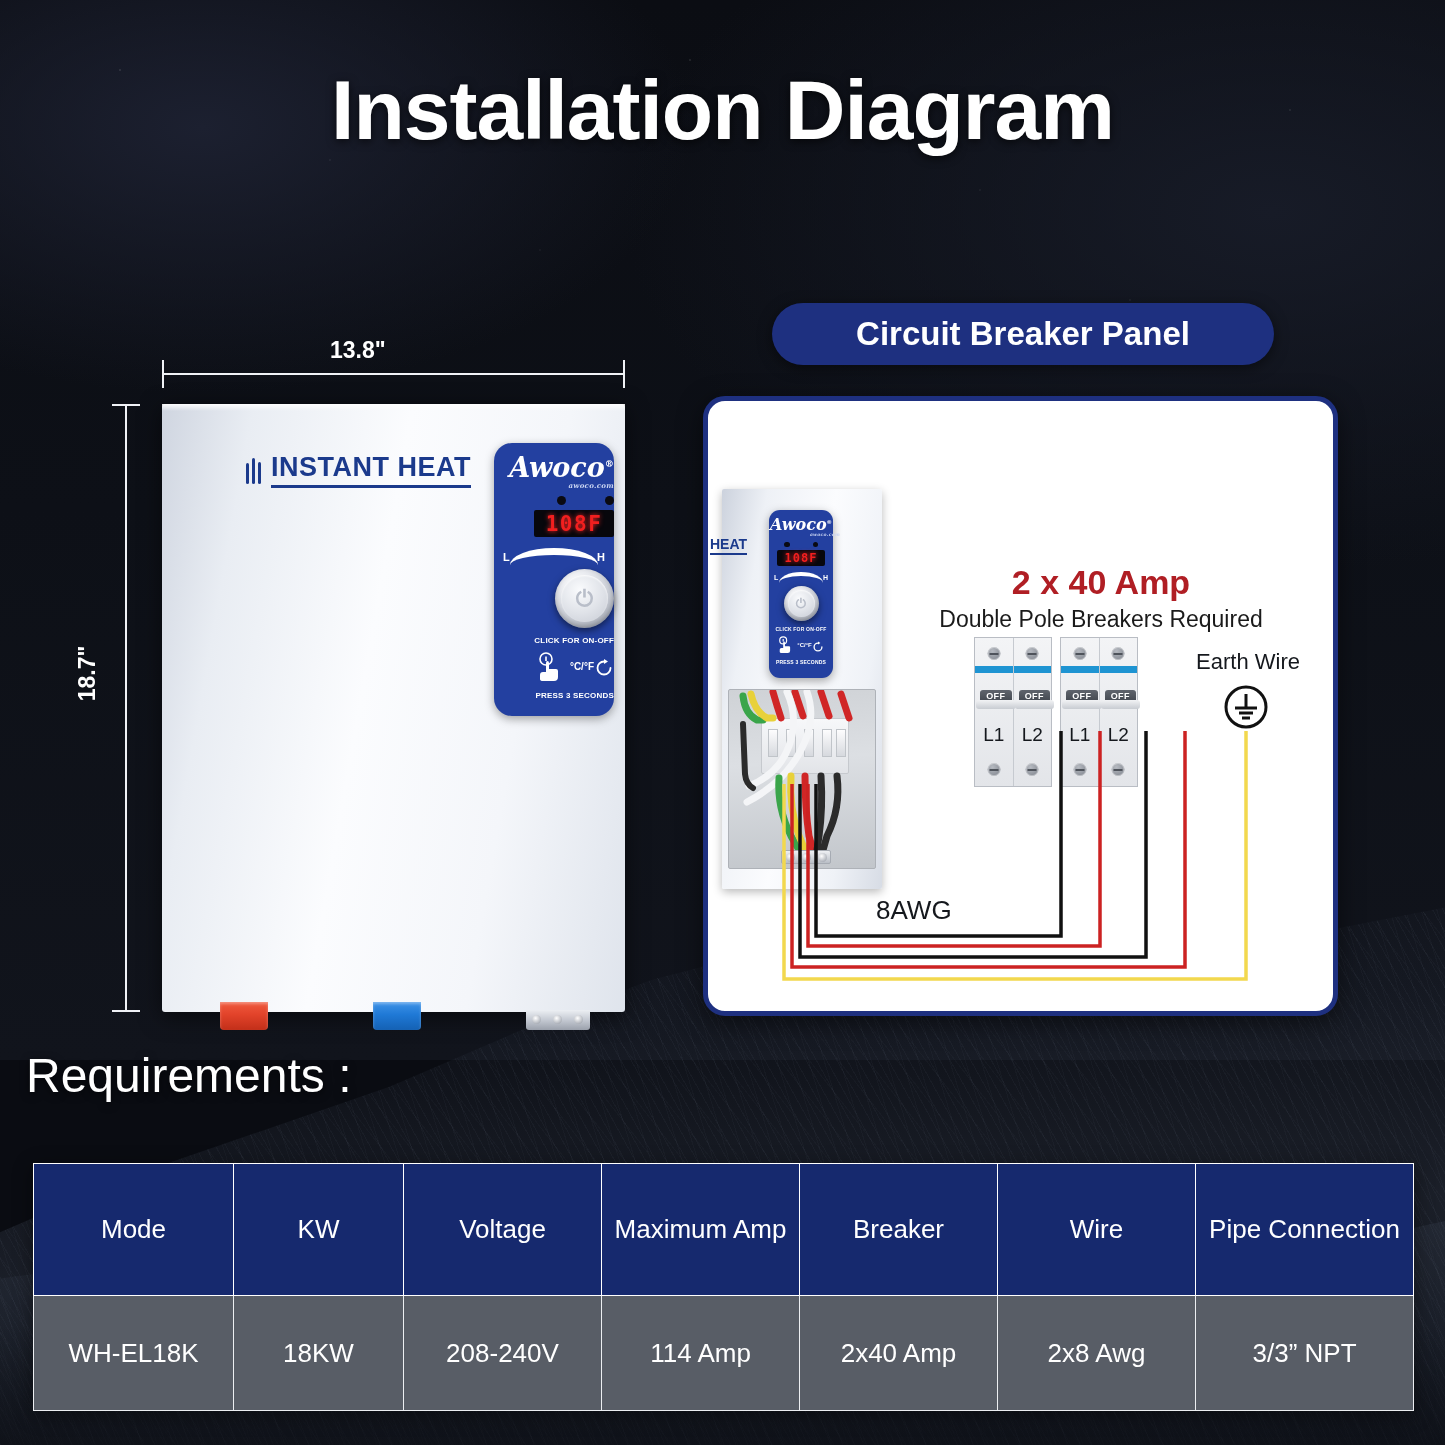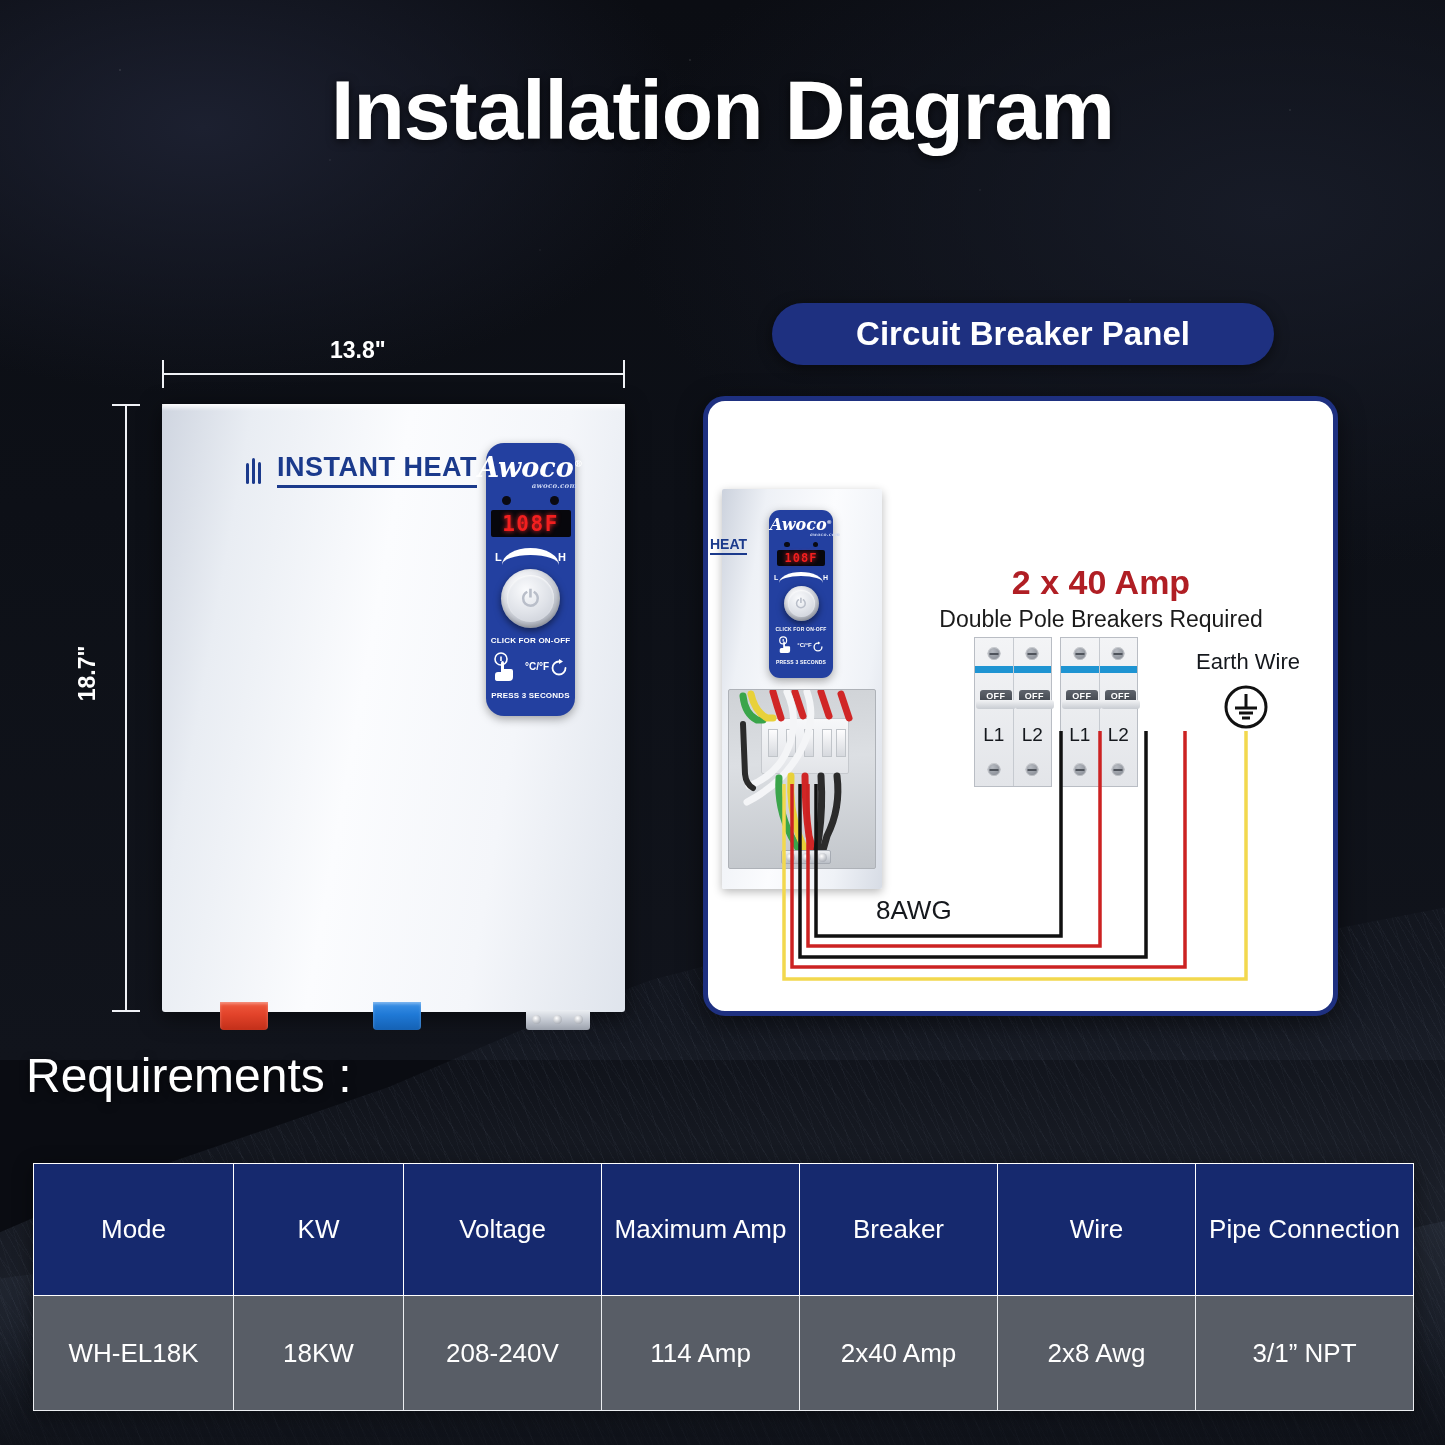--- a/index.html
+++ b/index.html
@@ -101,42 +101,42 @@
     background:linear-gradient(100deg,#cfd5e0 0%,#e9edf3 16%,#fbfcfe 44%,#f4f6fa 72%,#dfe4ec 100%);
     border-radius:3px;
     box-shadow:0 5px 22px rgba(0,0,0,.55);
   }
   .heater-body::after{
     content:""; position:absolute; left:0; top:0; width:100%; height:7px;
     background:linear-gradient(180deg,rgba(255,255,255,.95),rgba(255,255,255,0));
   }
   .instant-heat {
     position:absolute; left:84px; top:50px;
-    display:flex; align-items:center; gap:16px;
+    display:flex; align-items:center; gap:10px;
   }
   .ih-waves { display:flex; gap:3px; align-items:flex-end; }
   .ih-waves span {
     display:block; width:3px; height:26px;
     background:#1b3a8c; border-radius:2px;
   }
   .ih-waves span:nth-child(1){ height:21px; }
   .ih-waves span:nth-child(2){ height:26px; }
   .ih-waves span:nth-child(3){ height:22px; }
   .ih-text {
     font-size:27px; font-weight:700; color:#1b3a8c; letter-spacing:.5px;
     border-bottom:3px solid #1b3a8c; padding-bottom:4px; line-height:1;
   }
 
   
   .ctrl {
     position:absolute; background:#2340a0; border-radius:18px;
     box-shadow:0 3px 10px rgba(0,0,0,.35);
     display:flex; flex-direction:column; align-items:center;
   }
-  #ctrl-main { left:324px; top:39px; width:89px; height:273px; padding-top:11px; }
+  #ctrl-main { left:332px; top:39px; width:120px; height:273px; padding-top:11px;align-items:flex-end; }
   .brand {
     font-family:"DejaVu Serif", serif; font-style:italic;
     color:#fff; font-weight:700; line-height:1; position:relative;
   }
   #ctrl-main .brand { font-size:27px; }
   .brand sup { font-size:.34em; vertical-align:super; font-style:normal; }
   .brand-url { color:#c9d4f2; letter-spacing:.3px;margin-left:48px; }
   #ctrl-main .brand-url { font-size:7px; margin-top:1px; }
   .leds { display:flex; gap:38px; margin-top:7px; }
   #ctrl-main .leds { gap:39px; }
@@ -666,16 +666,16 @@
     </tr>
   </thead>
   <tbody>
     <tr>
       <td>WH-EL18K</td>
       <td>18KW</td>
       <td>208-240V</td>
       <td>114 Amp</td>
       <td>2x40 Amp</td>
       <td>2x8 Awg</td>
-      <td>3/1” NPT</td>
+      <td>3/3” NPT</td>
     </tr>
   </tbody>
 </table>
 
 </body></html>

